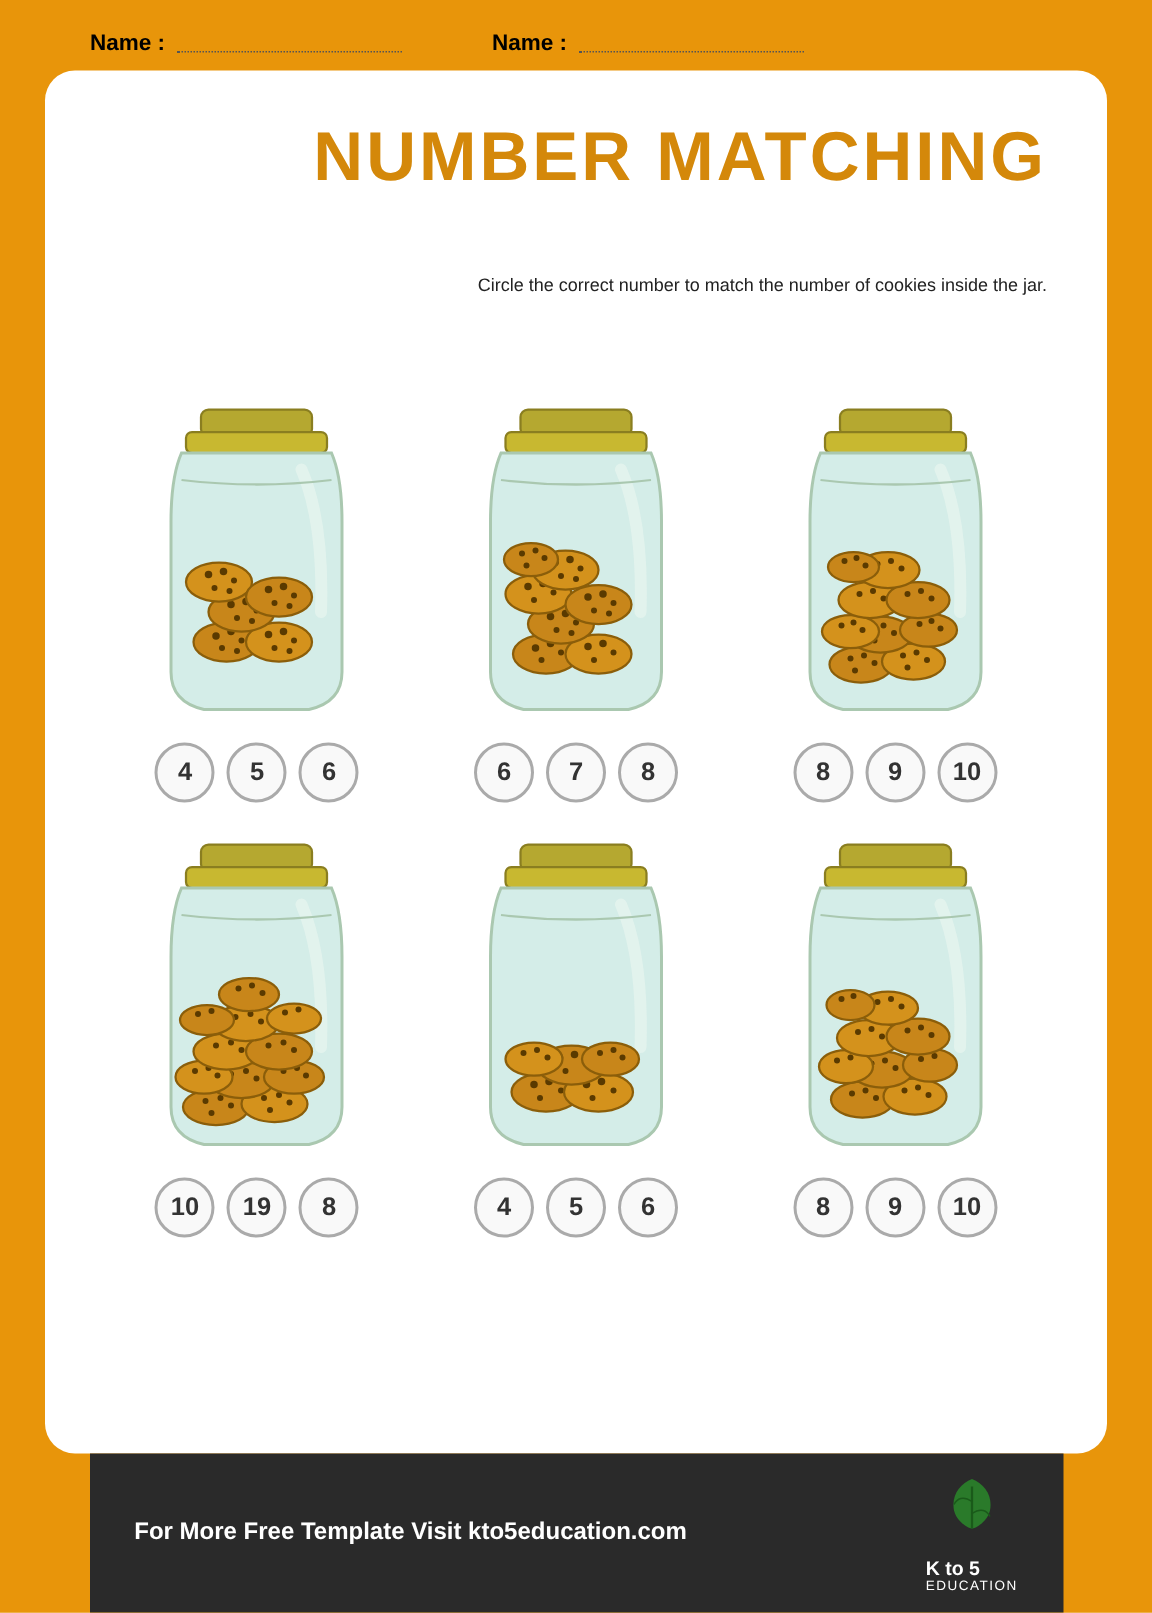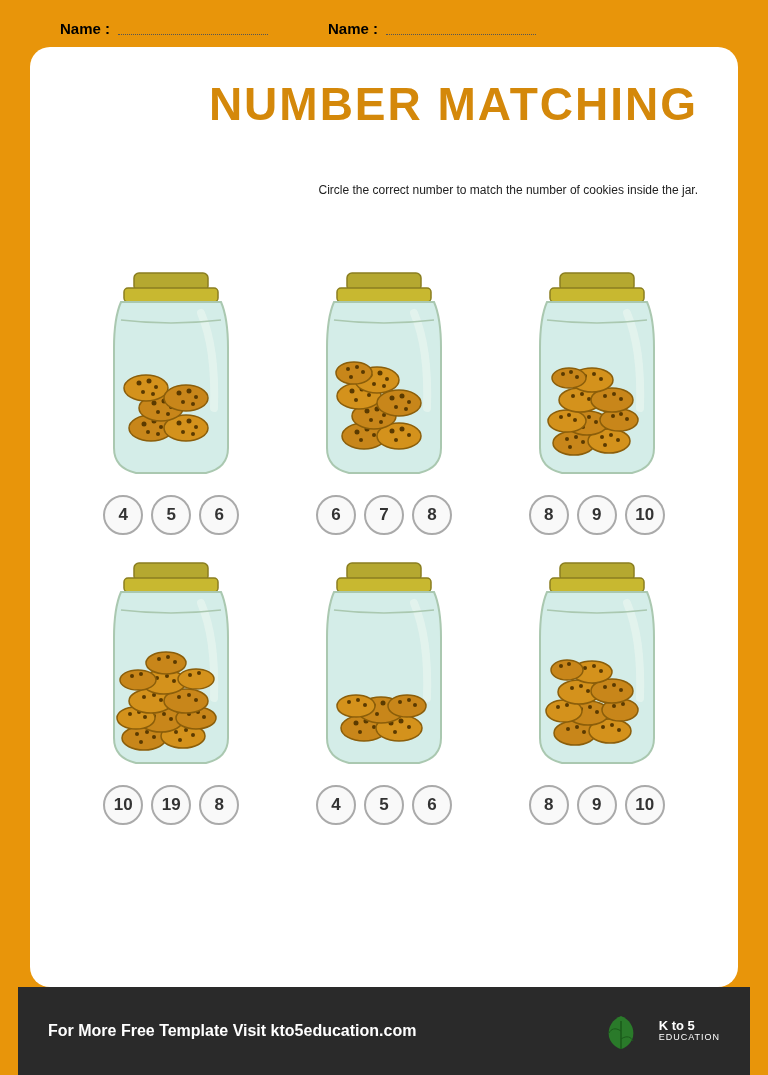--- a/index.html
+++ b/index.html
@@ -127,40 +127,40 @@
       display: flex;
       align-items: center;
       justify-content: center;
       font-size: 17px;
       color: #333;
       background: #f9f9f9;
       font-weight: bold;
     }
 
     .footer-bar {
-      width: 732px;
+      width: 649px;
       background-color: #2a2a2a;
       color: #fff;
-      padding: 24px 30px;
+      padding: 12px 30px;
       display: flex;
       flex-direction: row;
       align-items: center;
       justify-content: space-between;
       margin-top: auto;
     }
 
     .footer-text {
       font-size: 16px;
       color: #fff;
       font-weight: bold;
     }
 
     .footer-logo {
       display: flex;
-      flex-direction: row;
+      flex-direction: column;
       align-items: center;
       gap: 18px;
     }
 
     .logo-leaf {
       width: 40px;
       height: 40px;
     }
 
     .logo-text {

